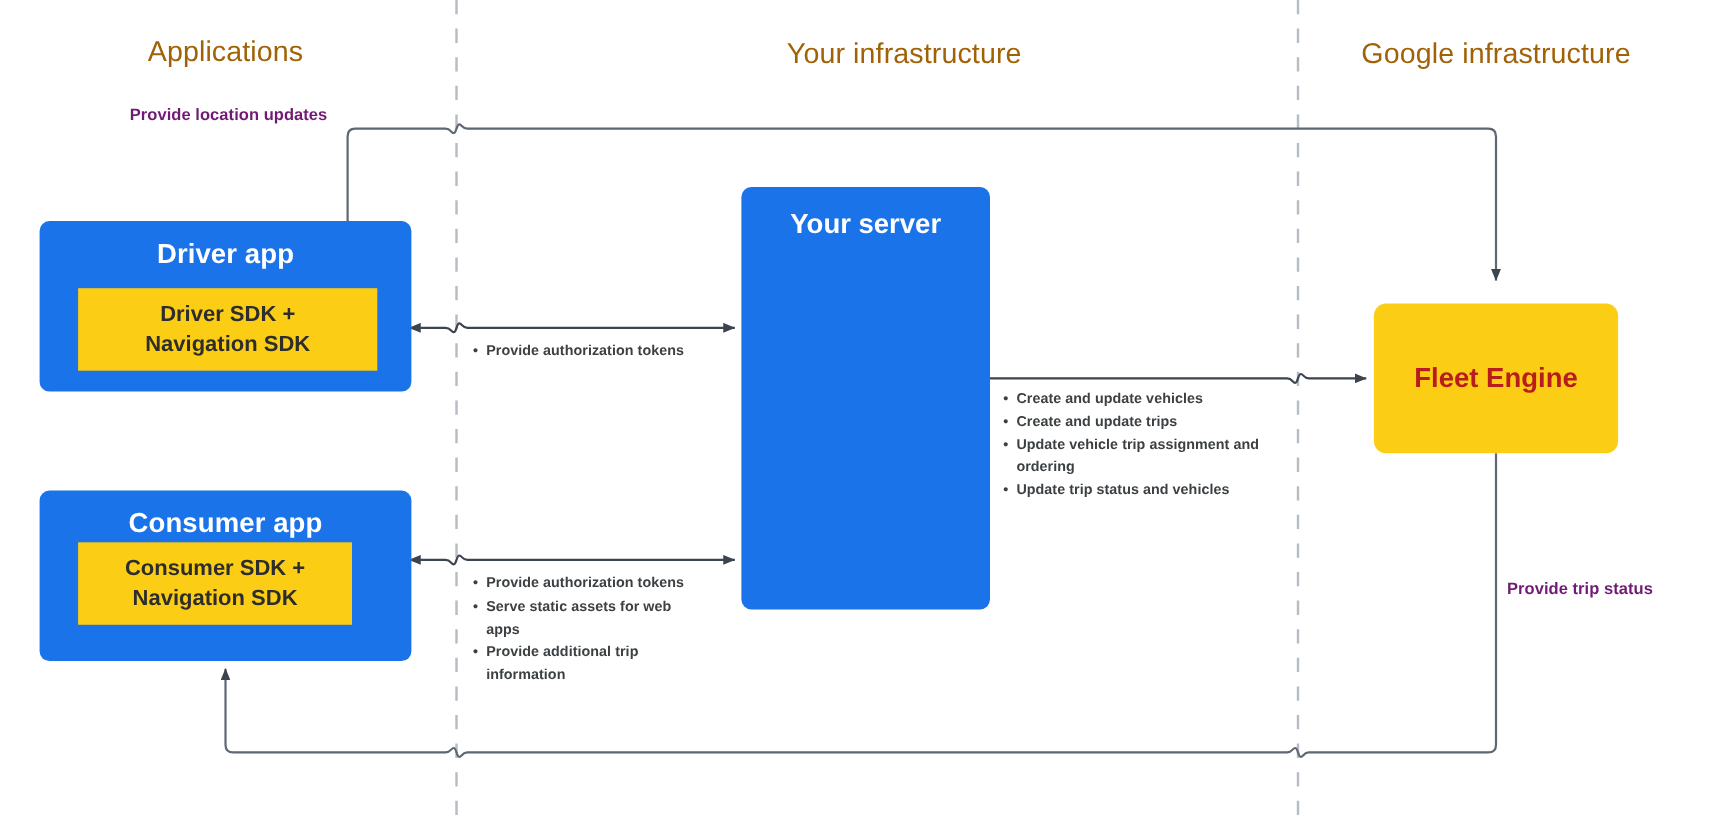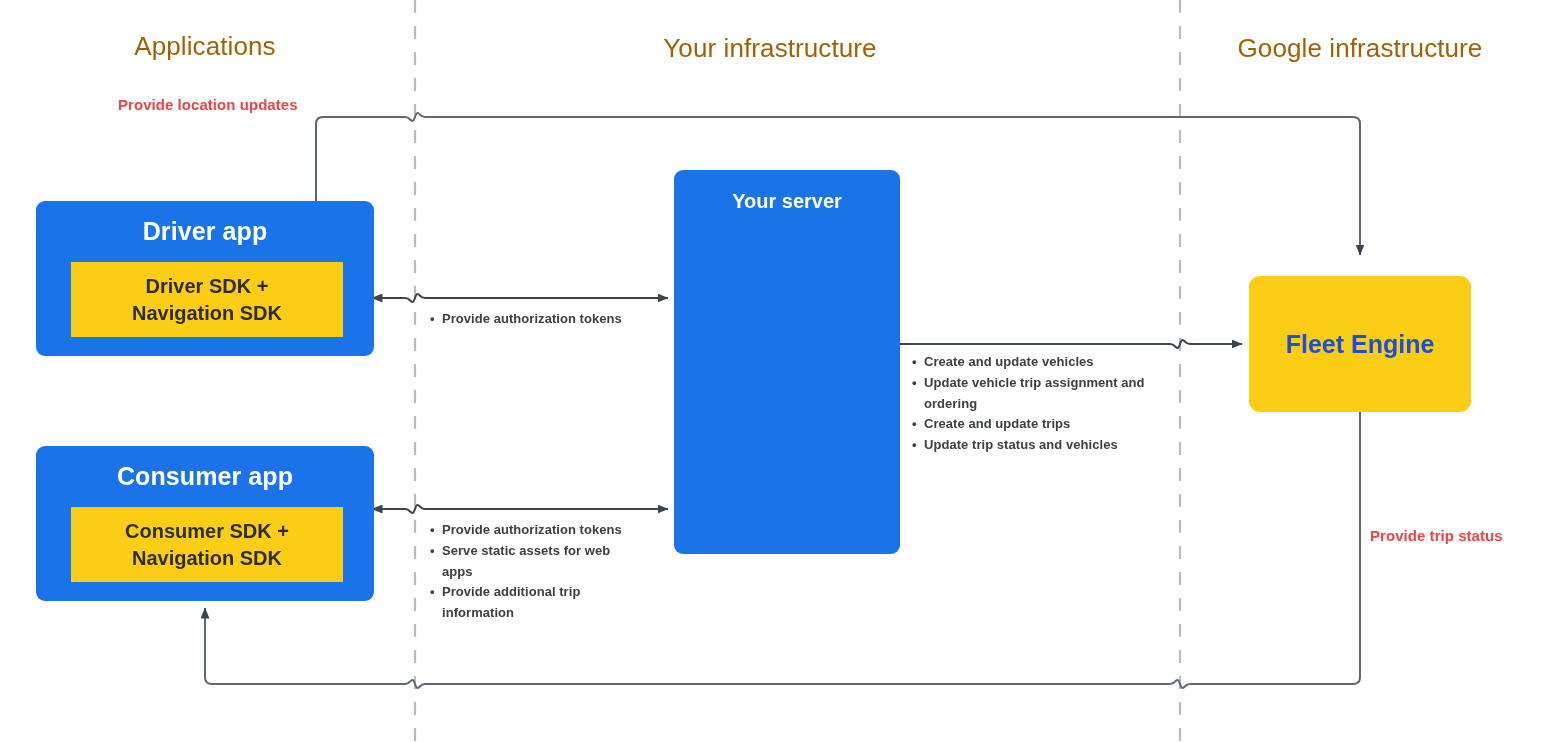--- a/index.html
+++ b/index.html
@@ -81,47 +81,47 @@
     position: absolute;
     background: #1a73e8;
     border-radius: 9px;
   }
   .server-title {
     position: absolute;
     left: 0;
     right: 0;
     text-align: center;
     color: #ffffff;
-    font-size: 20px;
+    font-size: 25px;
     font-weight: bold;
     white-space: nowrap;
   }
 
   
   .fleet-box {
     position: absolute;
     background: #fccd15;
     border-radius: 11px;
     display: flex;
     align-items: center;
     justify-content: center;
   }
   .fleet-label {
-    color: #1d4ed8;
+    color: #b91c1c;
     font-size: 25px;
     font-weight: bold;
     white-space: nowrap;
   }
 
   
   .edge-label {
     position: absolute;
     font-size: 15px;
     font-weight: bold;
-    color: #ef4444;
+    color: #701a75;
     white-space: nowrap;
     letter-spacing: 0.05px;
   }
   .bullet-list {
     position: absolute;
     font-size: 13px;
     font-weight: bold;
     color: #3c4043;
     line-height: 1.6;
     letter-spacing: 0.05px;
@@ -189,35 +189,35 @@
                L1190,684
                C1185,684 1185,688 1182.5,688 C1180,688 1180,680 1177.5,680 C1175,680 1175,684 1170,684
                L425,684
                C420,684 420,688 417.5,688 C415,688 415,680 412.5,680 C410,680 410,684 405,684
                L212,684 Q205,684 205,677 L205,608" marker-end="url(#arrowEnd)"></path>
     </g>
   </svg>
 
   <div class="col-header" style="left:55px; top:31px; width:300px;">Applications</div>
 
-  <div class="col-header" style="left:620px; top:33px; width:300px;">Your infrastructure</div>
+  <div class="col-header" style="left:672px; top:33px; width:300px;">Your infrastructure</div>
 
   <div class="col-header" style="left:1210px; top:33px; width:300px;">Google infrastructure</div>
 
   <div class="app-box" style="left:36px; top:201px; width:338px; height:155px;padding-left:28px;">
     <div class="app-box-title" style="top:16px;">Driver app</div>
     <div class="sdk-box" style="left:35px; top:61px; width:272px; height:75px;">
       <span class="sdk-label">Driver SDK +
 Navigation SDK</span>
     </div>
   </div>
 
   <div class="app-box" style="left:36px; top:446px; width:338px; height:155px;">
     <div class="app-box-title" style="top:16px;">Consumer app</div>
-    <div class="sdk-box" style="left:35px; top:61px; width:272px; height:75px;">
+    <div class="sdk-box" style="left:35px; top:47px; width:249px; height:75px;">
       <span class="sdk-label">Consumer SDK +
 Navigation SDK</span>
     </div>
   </div>
 
   <div class="server-box" style="left:674px; top:170px; width:226px; height:384px;">
     <div class="server-title" style="top:20px;">Your server</div>
   </div>
 
   <div class="fleet-box" style="left:1249px; top:276px; width:222px; height:136px;">
@@ -233,18 +233,18 @@
   </div>
 
   <div class="bullet-list" style="left:430px; top:520px; width:200px;">
     <div class="bullet-item">Provide authorization tokens</div>
     <div class="bullet-item">Serve static assets for web apps</div>
     <div class="bullet-item">Provide additional trip information</div>
   </div>
 
   <div class="bullet-list" style="left:912px; top:352px; width:250px;">
     <div class="bullet-item">Create and update vehicles</div>
+    <div class="bullet-item">Create and update trips</div>
     <div class="bullet-item">Update vehicle trip assignment and ordering</div>
-    <div class="bullet-item">Create and update trips</div>
     <div class="bullet-item">Update trip status and vehicles</div>
   </div>
 
 </div>
 
 </body></html>

